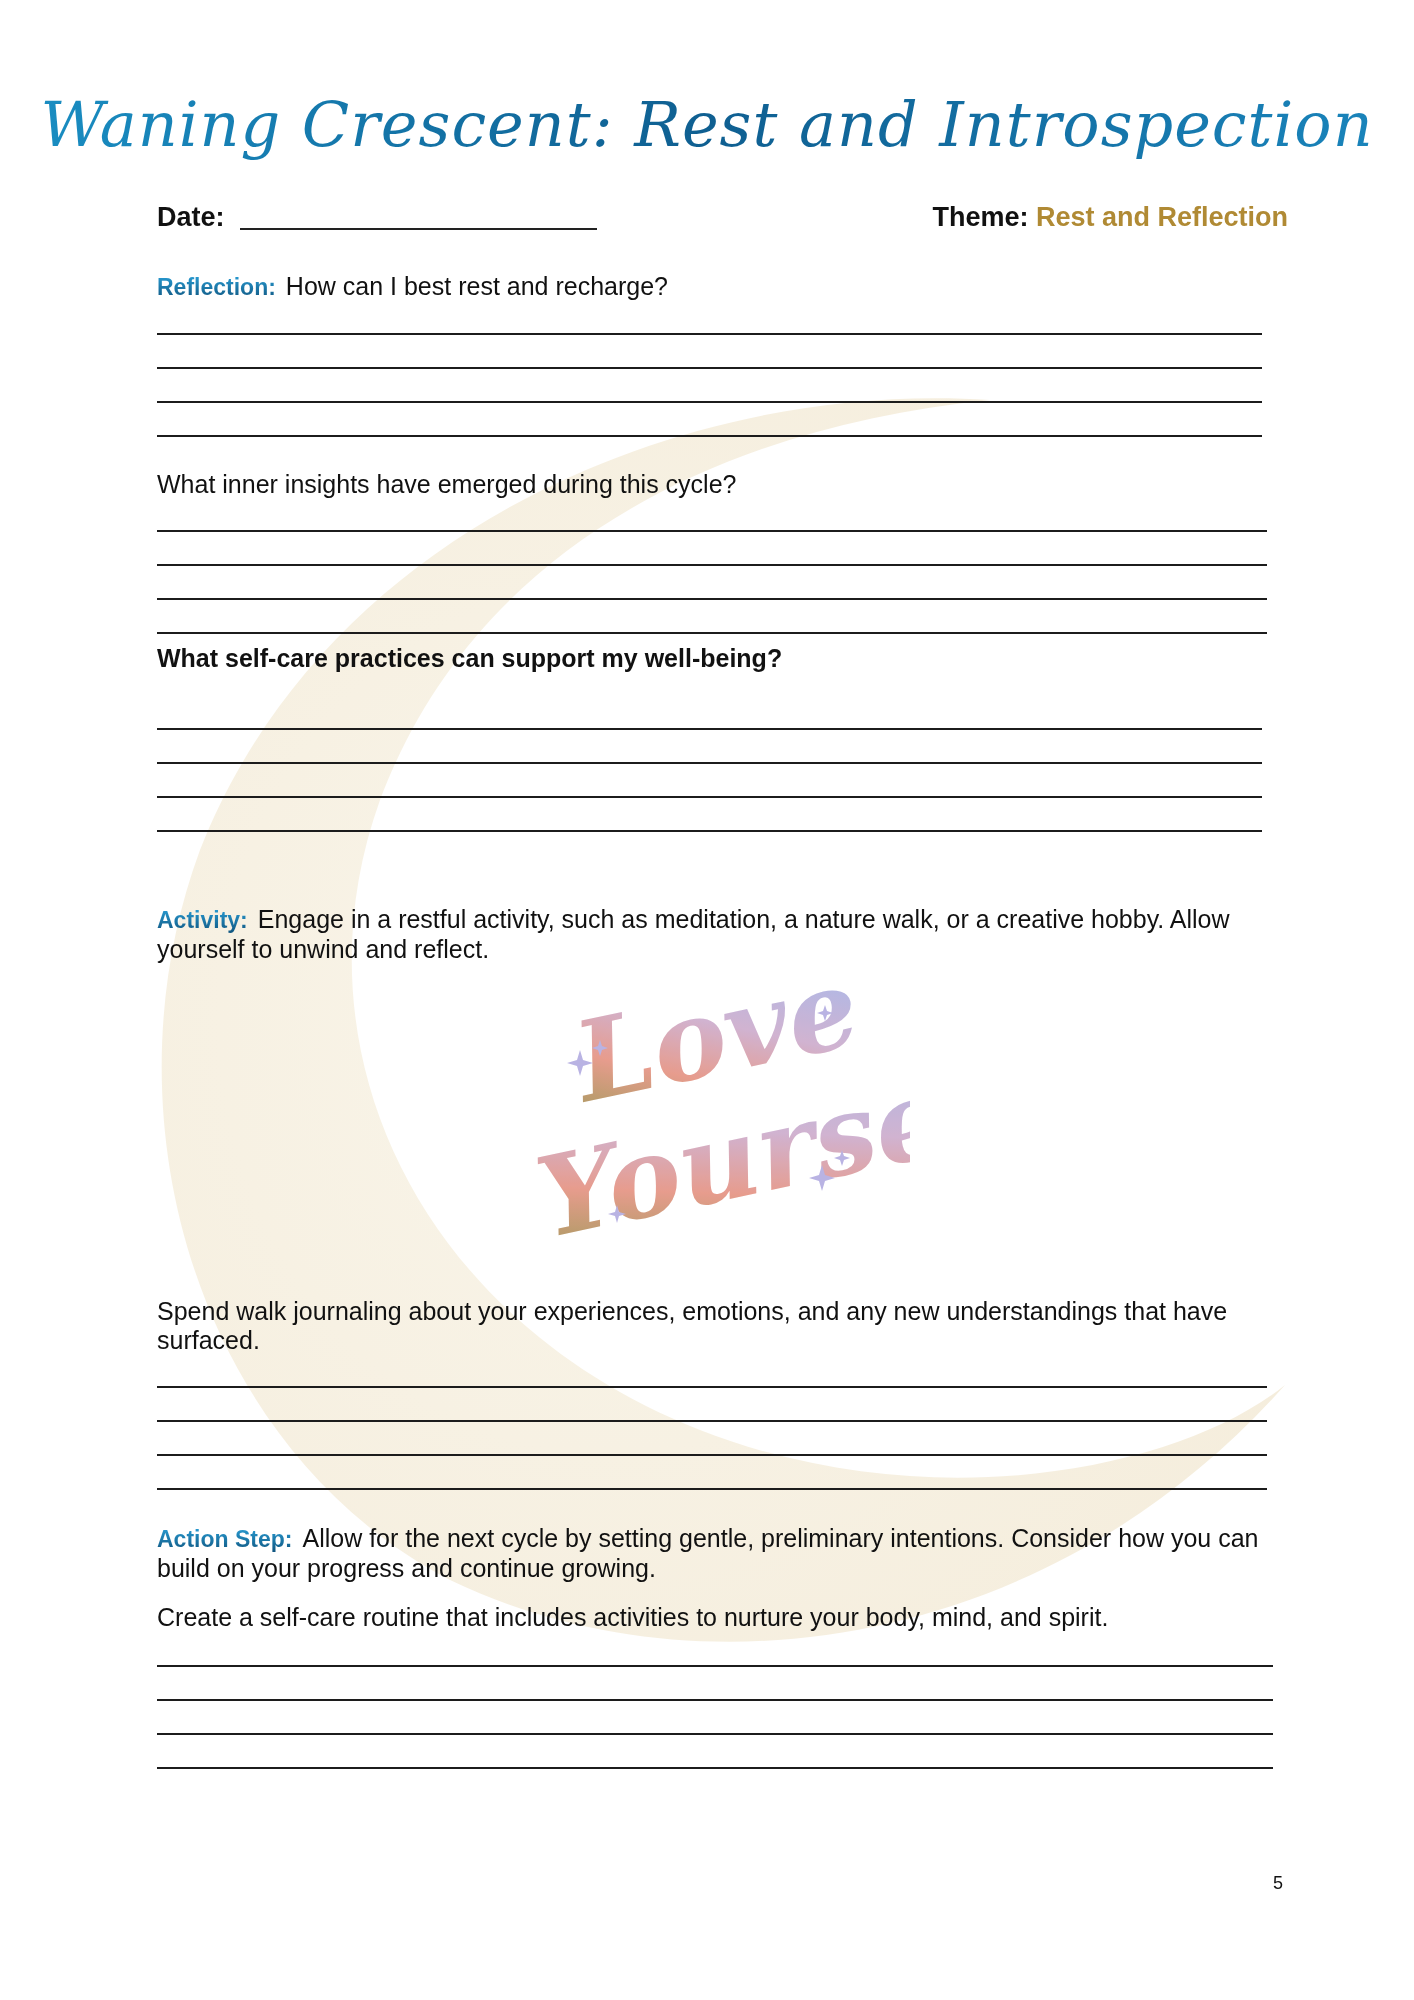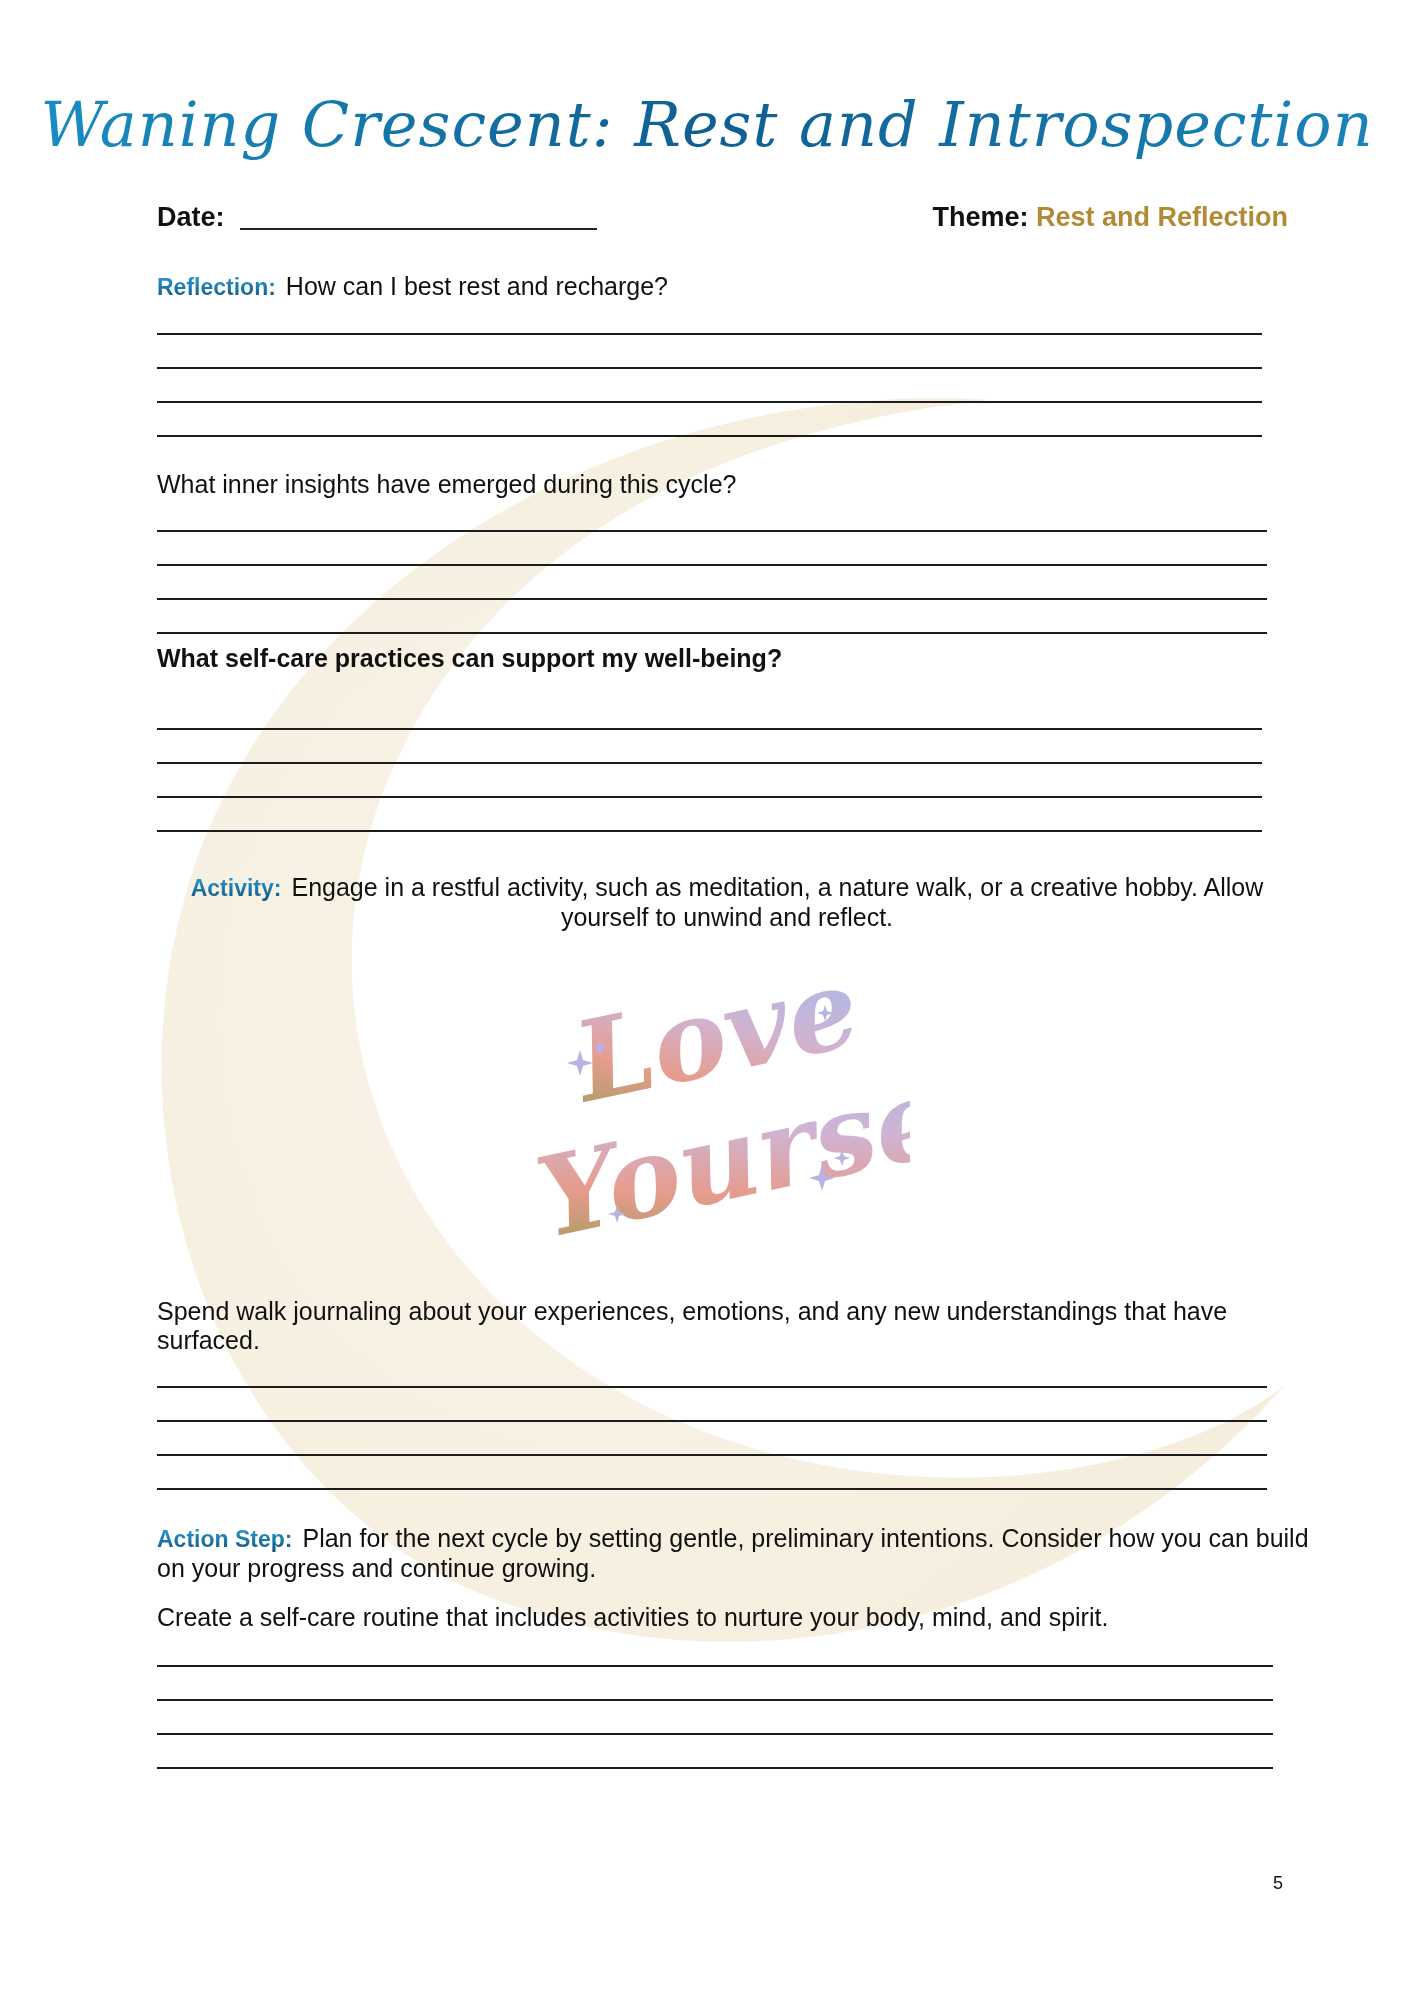--- a/index.html
+++ b/index.html
@@ -54,21 +54,21 @@
 <div class="rule" style="top:564px;width:1110px;"></div>
 <div class="rule" style="top:598px;width:1110px;"></div>
 <div class="rule" style="top:632px;width:1110px;"></div>
 
 <div class="para" style="top:644px;font-weight:bold;">What self-care practices can support my well-being?</div>
 <div class="rule" style="top:728px;width:1105px;"></div>
 <div class="rule" style="top:762px;width:1105px;"></div>
 <div class="rule" style="top:796px;width:1105px;"></div>
 <div class="rule" style="top:830px;width:1105px;"></div>
 
-<div class="para" style="top:873px;text-align:center;">
+<div class="para" style="top:905px;">
   <span class="kw">Activity:</span><span>Engage in a restful activity, such as meditation, a nature walk, or a creative hobby. Allow yourself to unwind and reflect.</span>
 </div>
 
 <svg class="love" viewBox="0 0 390 320">
   <defs>
     <linearGradient id="lg1" x1="0" y1="1" x2="1" y2="0">
       <stop offset="0" stop-color="#8e8a3c"></stop>
       <stop offset="0.3" stop-color="#e38b7a"></stop>
       <stop offset="0.55" stop-color="#c9a6c9"></stop>
       <stop offset="1" stop-color="#8fb0ee"></stop>
@@ -88,21 +88,21 @@
   </g>
 </svg>
 
 <div class="para" style="top:1297px;">Spend walk journaling about your experiences, emotions, and any new understandings that have surfaced.</div>
 <div class="rule" style="top:1386px;width:1110px;"></div>
 <div class="rule" style="top:1420px;width:1110px;"></div>
 <div class="rule" style="top:1454px;width:1110px;"></div>
 <div class="rule" style="top:1488px;width:1110px;"></div>
 
 <div class="para" style="top:1524px;width:1160px;">
-  <span class="kw">Action Step:</span><span>Plan for the next cycle by setting gentle, preliminary intentions. Consider how you can build on your progress and continue growing.</span>
+  <span class="kw">Action Step:</span><span>Allow for the next cycle by setting gentle, preliminary intentions. Consider how you can build on your progress and continue growing.</span>
 </div>
 
 <div class="para" style="top:1603px;width:1160px;">Create a self-care routine that includes activities to nurture your body, mind, and spirit.</div>
 <div class="rule" style="top:1665px;width:1116px;"></div>
 <div class="rule" style="top:1699px;width:1116px;"></div>
 <div class="rule" style="top:1733px;width:1116px;"></div>
 <div class="rule" style="top:1767px;width:1116px;"></div>
 
 <div class="pagenum">5</div>
 

